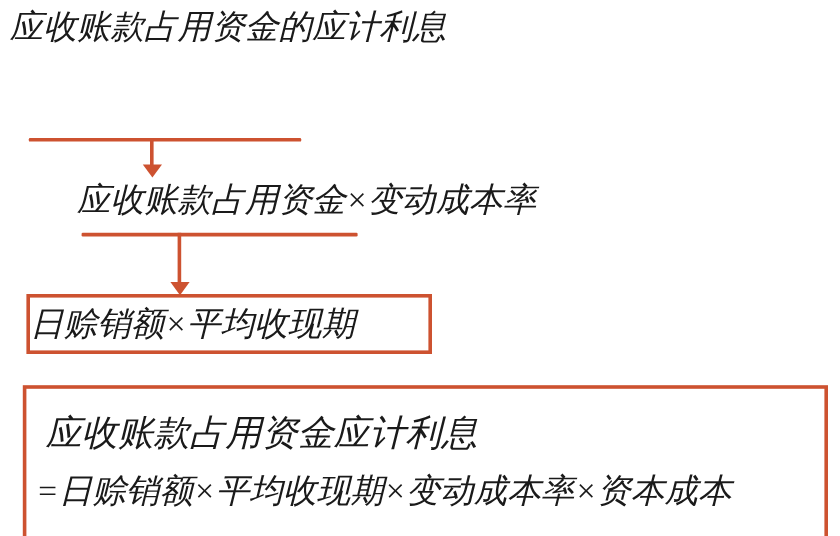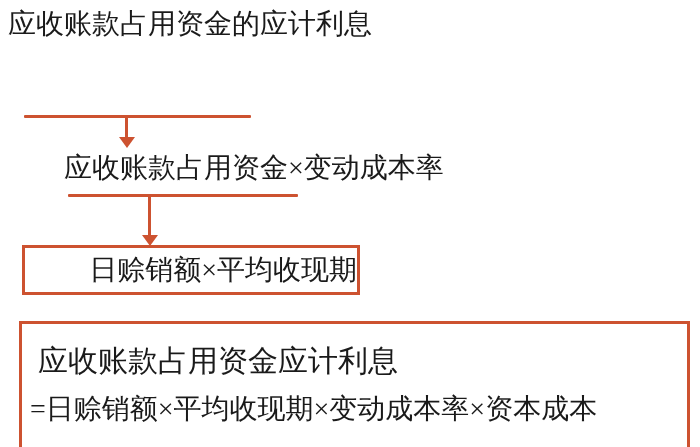--- a/index.html
+++ b/index.html
@@ -1,20 +1,20 @@
 <!DOCTYPE html>
 <html style="--accent: #cd5230; --text: #1a1a1a; --bg: #ffffff;"><head>
 <meta charset="utf-8">
 <style>
   :root {
     --accent: #cd5230;
     --text: #1a1a1a;
     --bg: #ffffff;
   }
-  * { margin: 0; padding: 0; box-sizing: border-box; }
+  * { margin: 0; padding: 0; box-sizing: border-box; font-style: italic; }
   html, body { background: var(--bg); }
   body {
     font-family: "Liberation Serif", "DejaVu Serif", serif;
     color: var(--text);
   }
   .canvas {
     position: relative;
     width: 700px;
     height: 447px;
     background: var(--bg);
@@ -61,21 +61,21 @@
   .obox {
     position: absolute;
     border: 3px solid var(--accent);
     background: var(--bg);
   }
   .small-box {
     left: 22px; top: 245px;
     width: 338px; height: 50px;
     display: flex;
     align-items: center;
-    justify-content: flex-end;
+    justify-content: flex-start;
   }
   .small-box .boxtxt {
     font-size: 28px;
     white-space: nowrap;
   }
   .big-box {
     left: 19px; top: 321px;
     width: 671px; height: 131px;
   }
   .big-box .line1 {

